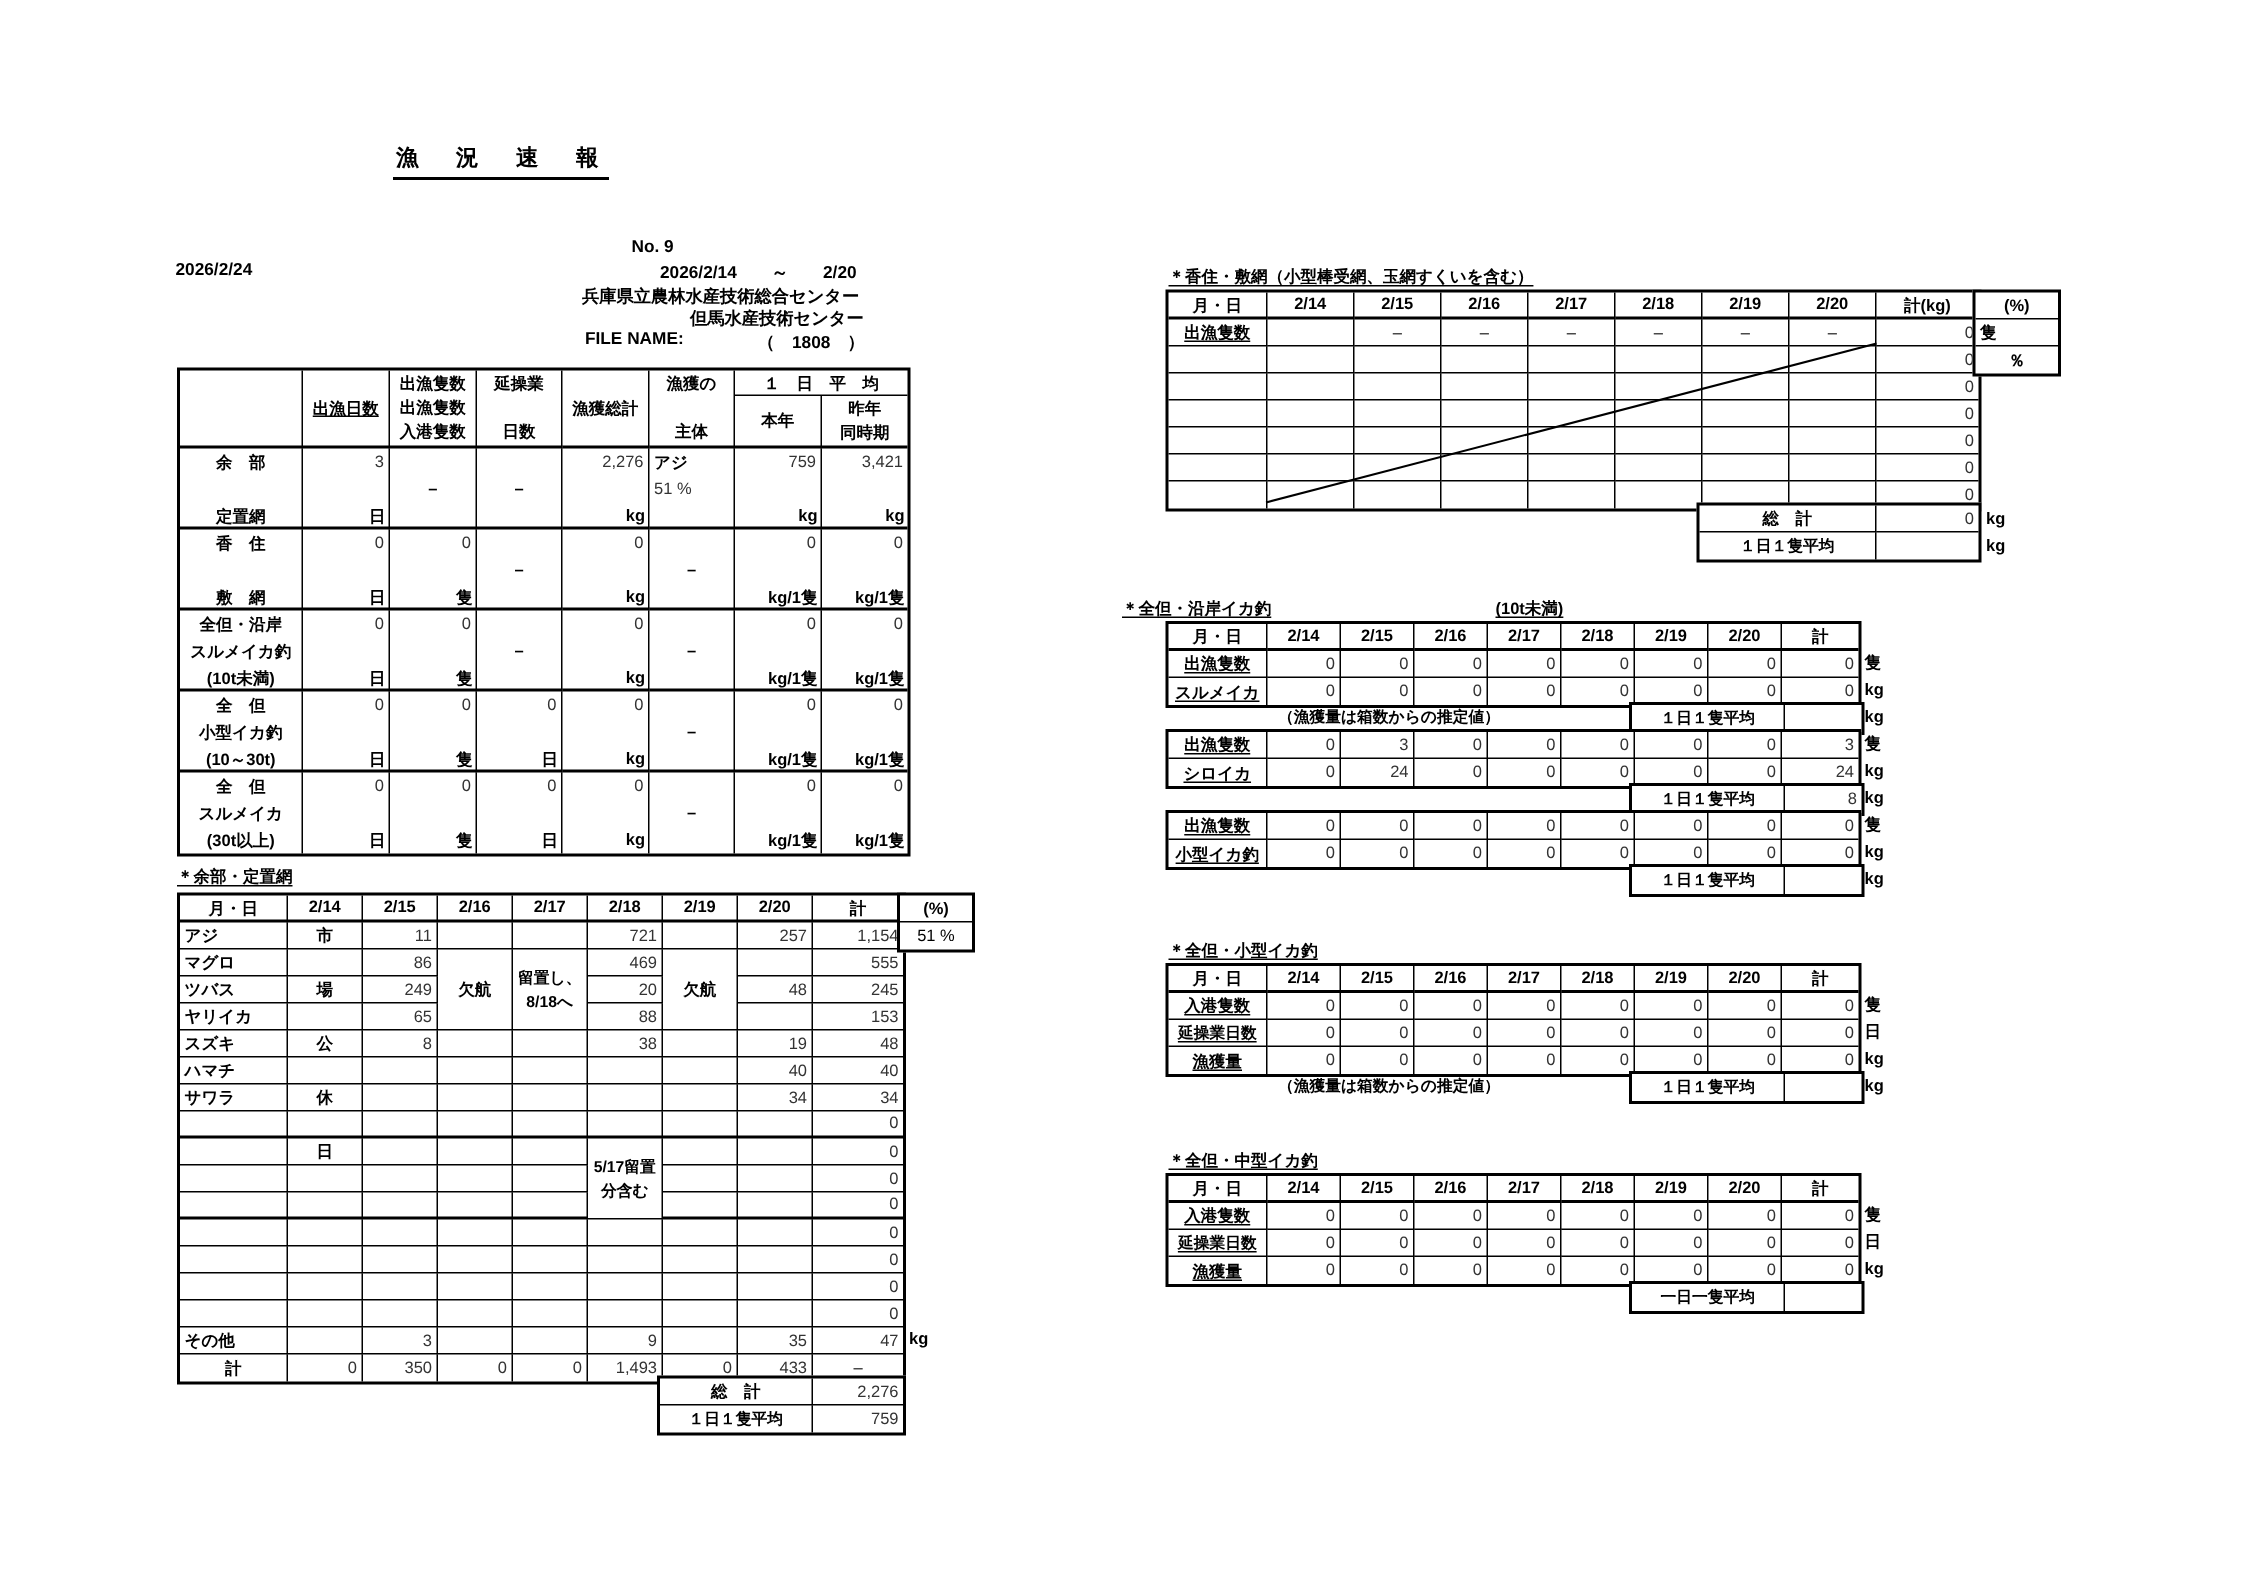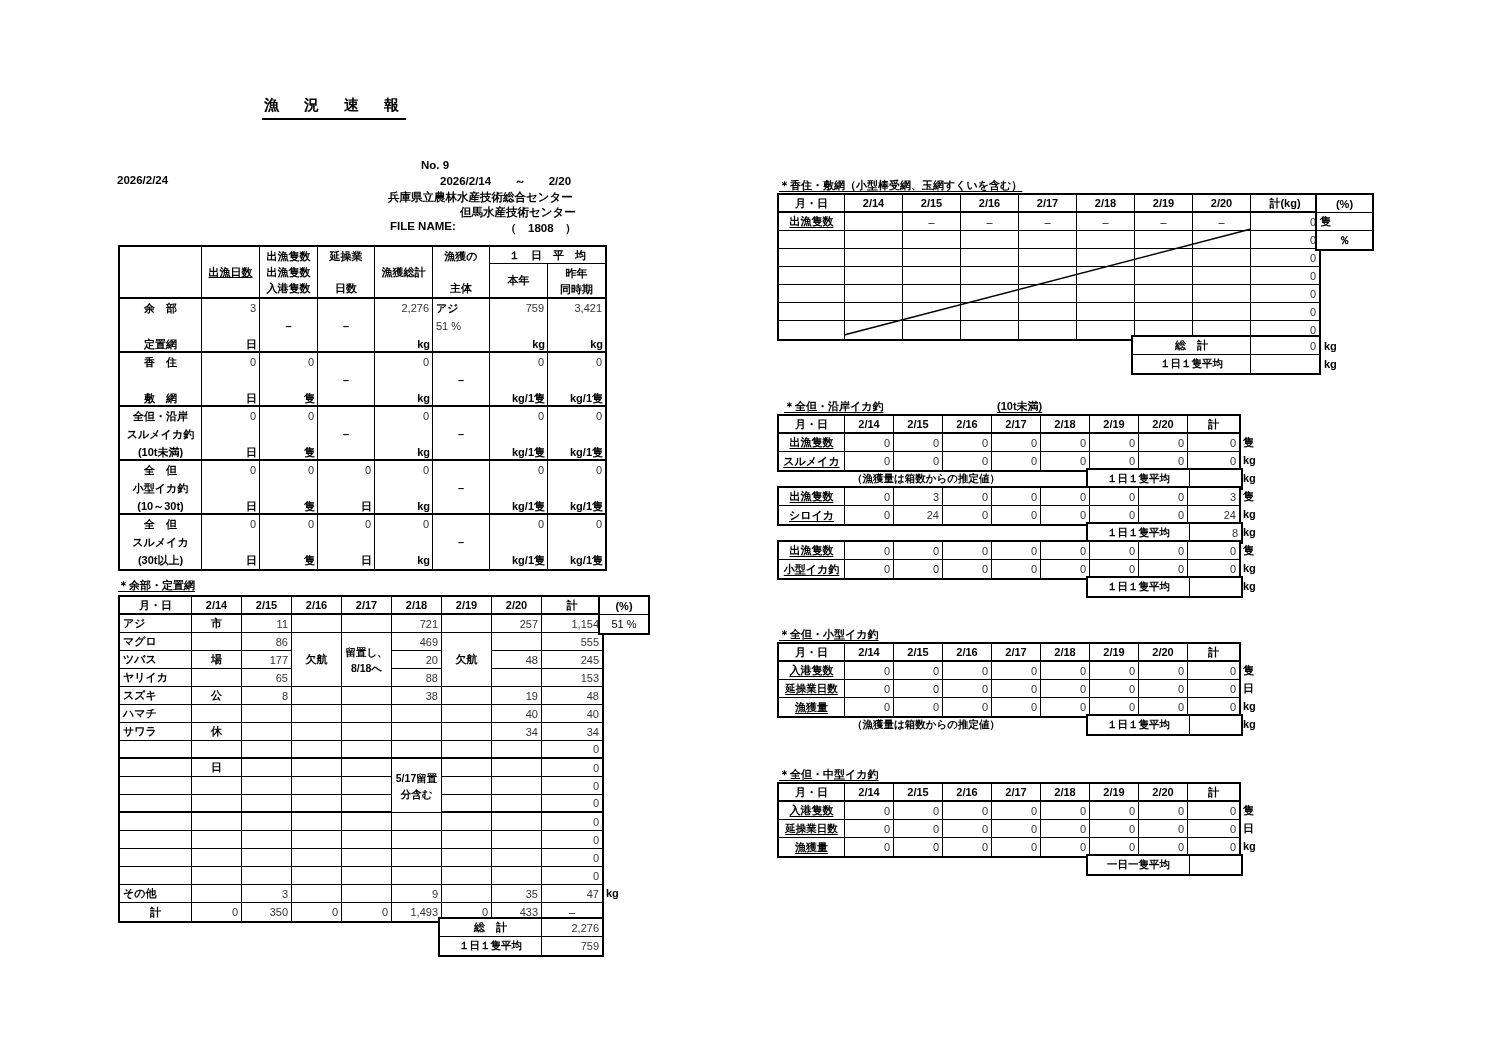--- a/index.html
+++ b/index.html
@@ -318,21 +318,21 @@
     <div class="cell num" style="grid-area: 3 / 3 / span 1 / span 1;">86</div>
     <div class="cell ctr b" style="grid-area: 3 / 4 / span 3 / span 1;">欠航</div>
     <div class="cell ctr b pre3 u10" style="grid-area: 3 / 5 / span 3 / span 1;">留置し、
 8/18へ</div>
     <div class="cell num" style="grid-area: 3 / 6 / span 1 / span 1;">469</div>
     <div class="cell ctr b" style="grid-area: 3 / 7 / span 3 / span 1;">欠航</div>
     <div class="cell" style="grid-area: 3 / 8 / span 1 / span 1;"></div>
     <div class="cell num nbr" style="grid-area: 3 / 9 / span 1 / span 1;">555</div>
     <div class="cell lft b" style="grid-area: 4 / 1 / span 1 / span 1;">ツバス</div>
     <div class="cell ctr b" style="grid-area: 4 / 2 / span 1 / span 1;">場</div>
-    <div class="cell num" style="grid-area: 4 / 3 / span 1 / span 1;">177</div>
+    <div class="cell num" style="grid-area: 4 / 3 / span 1 / span 1;">249</div>
     <div class="cell num" style="grid-area: 4 / 6 / span 1 / span 1;">20</div>
     <div class="cell num" style="grid-area: 4 / 8 / span 1 / span 1;">48</div>
     <div class="cell num nbr" style="grid-area: 4 / 9 / span 1 / span 1;">245</div>
     <div class="cell lft b" style="grid-area: 5 / 1 / span 1 / span 1;">ヤリイカ</div>
     <div class="cell" style="grid-area: 5 / 2 / span 1 / span 1;"></div>
     <div class="cell num" style="grid-area: 5 / 3 / span 1 / span 1;">65</div>
     <div class="cell num" style="grid-area: 5 / 6 / span 1 / span 1;">88</div>
     <div class="cell" style="grid-area: 5 / 8 / span 1 / span 1;"></div>
     <div class="cell num nbr" style="grid-area: 5 / 9 / span 1 / span 1;">153</div>
     <div class="cell lft b" style="grid-area: 6 / 1 / span 1 / span 1;">スズキ</div>
@@ -710,21 +710,21 @@
   </div>
 <div class="grid" style="left: 1086px; top: 854px; grid-template-columns: 102px 51px; grid-template-rows: 18px;">
     <div class="cell lbl u10 nbb" style="grid-area: 1 / 1 / span 1 / span 1;">一日一隻平均</div>
     <div class="cell nbr nbb" style="grid-area: 1 / 2 / span 1 / span 1;"></div>
   </div>
 <div class="fl ul" style="left: 118px; top: 578px;">＊余部・定置網</div>
 <div class="fl" style="left: 606px; top: 886px;">kg</div>
 <div class="fl ul" style="left: 779px; top: 178px;">＊香住・敷網（小型棒受網、玉網すくいを含む）</div>
 <div class="fl" style="left: 1324px; top: 339px;">kg</div>
 <div class="fl" style="left: 1324px; top: 357px;">kg</div>
-<div class="fl ul" style="left: 784px; top: 399px; text-align: right;">＊全但・沿岸イカ釣</div>
+<div class="fl ul" style="left: 748px; top: 399px; text-align: right;">＊全但・沿岸イカ釣</div>
 <div class="fl ul" style="left: 997px; top: 399px;">(10t未満)</div>
 <div class="fl" style="left: 1243px; top: 435px;">隻</div>
 <div class="fl" style="left: 1243px; top: 453px;">kg</div>
 <div class="fl u10" style="left: 852px; top: 471px;">（漁獲量は箱数からの推定値）</div>
 <div class="fl" style="left: 1243px; top: 471px;">kg</div>
 <div class="fl" style="left: 1243px; top: 489px;">隻</div>
 <div class="fl" style="left: 1243px; top: 507px;">kg</div>
 <div class="fl" style="left: 1243px; top: 525px;">kg</div>
 <div class="fl" style="left: 1243px; top: 543px;">隻</div>
 <div class="fl" style="left: 1243px; top: 561px;">kg</div>

